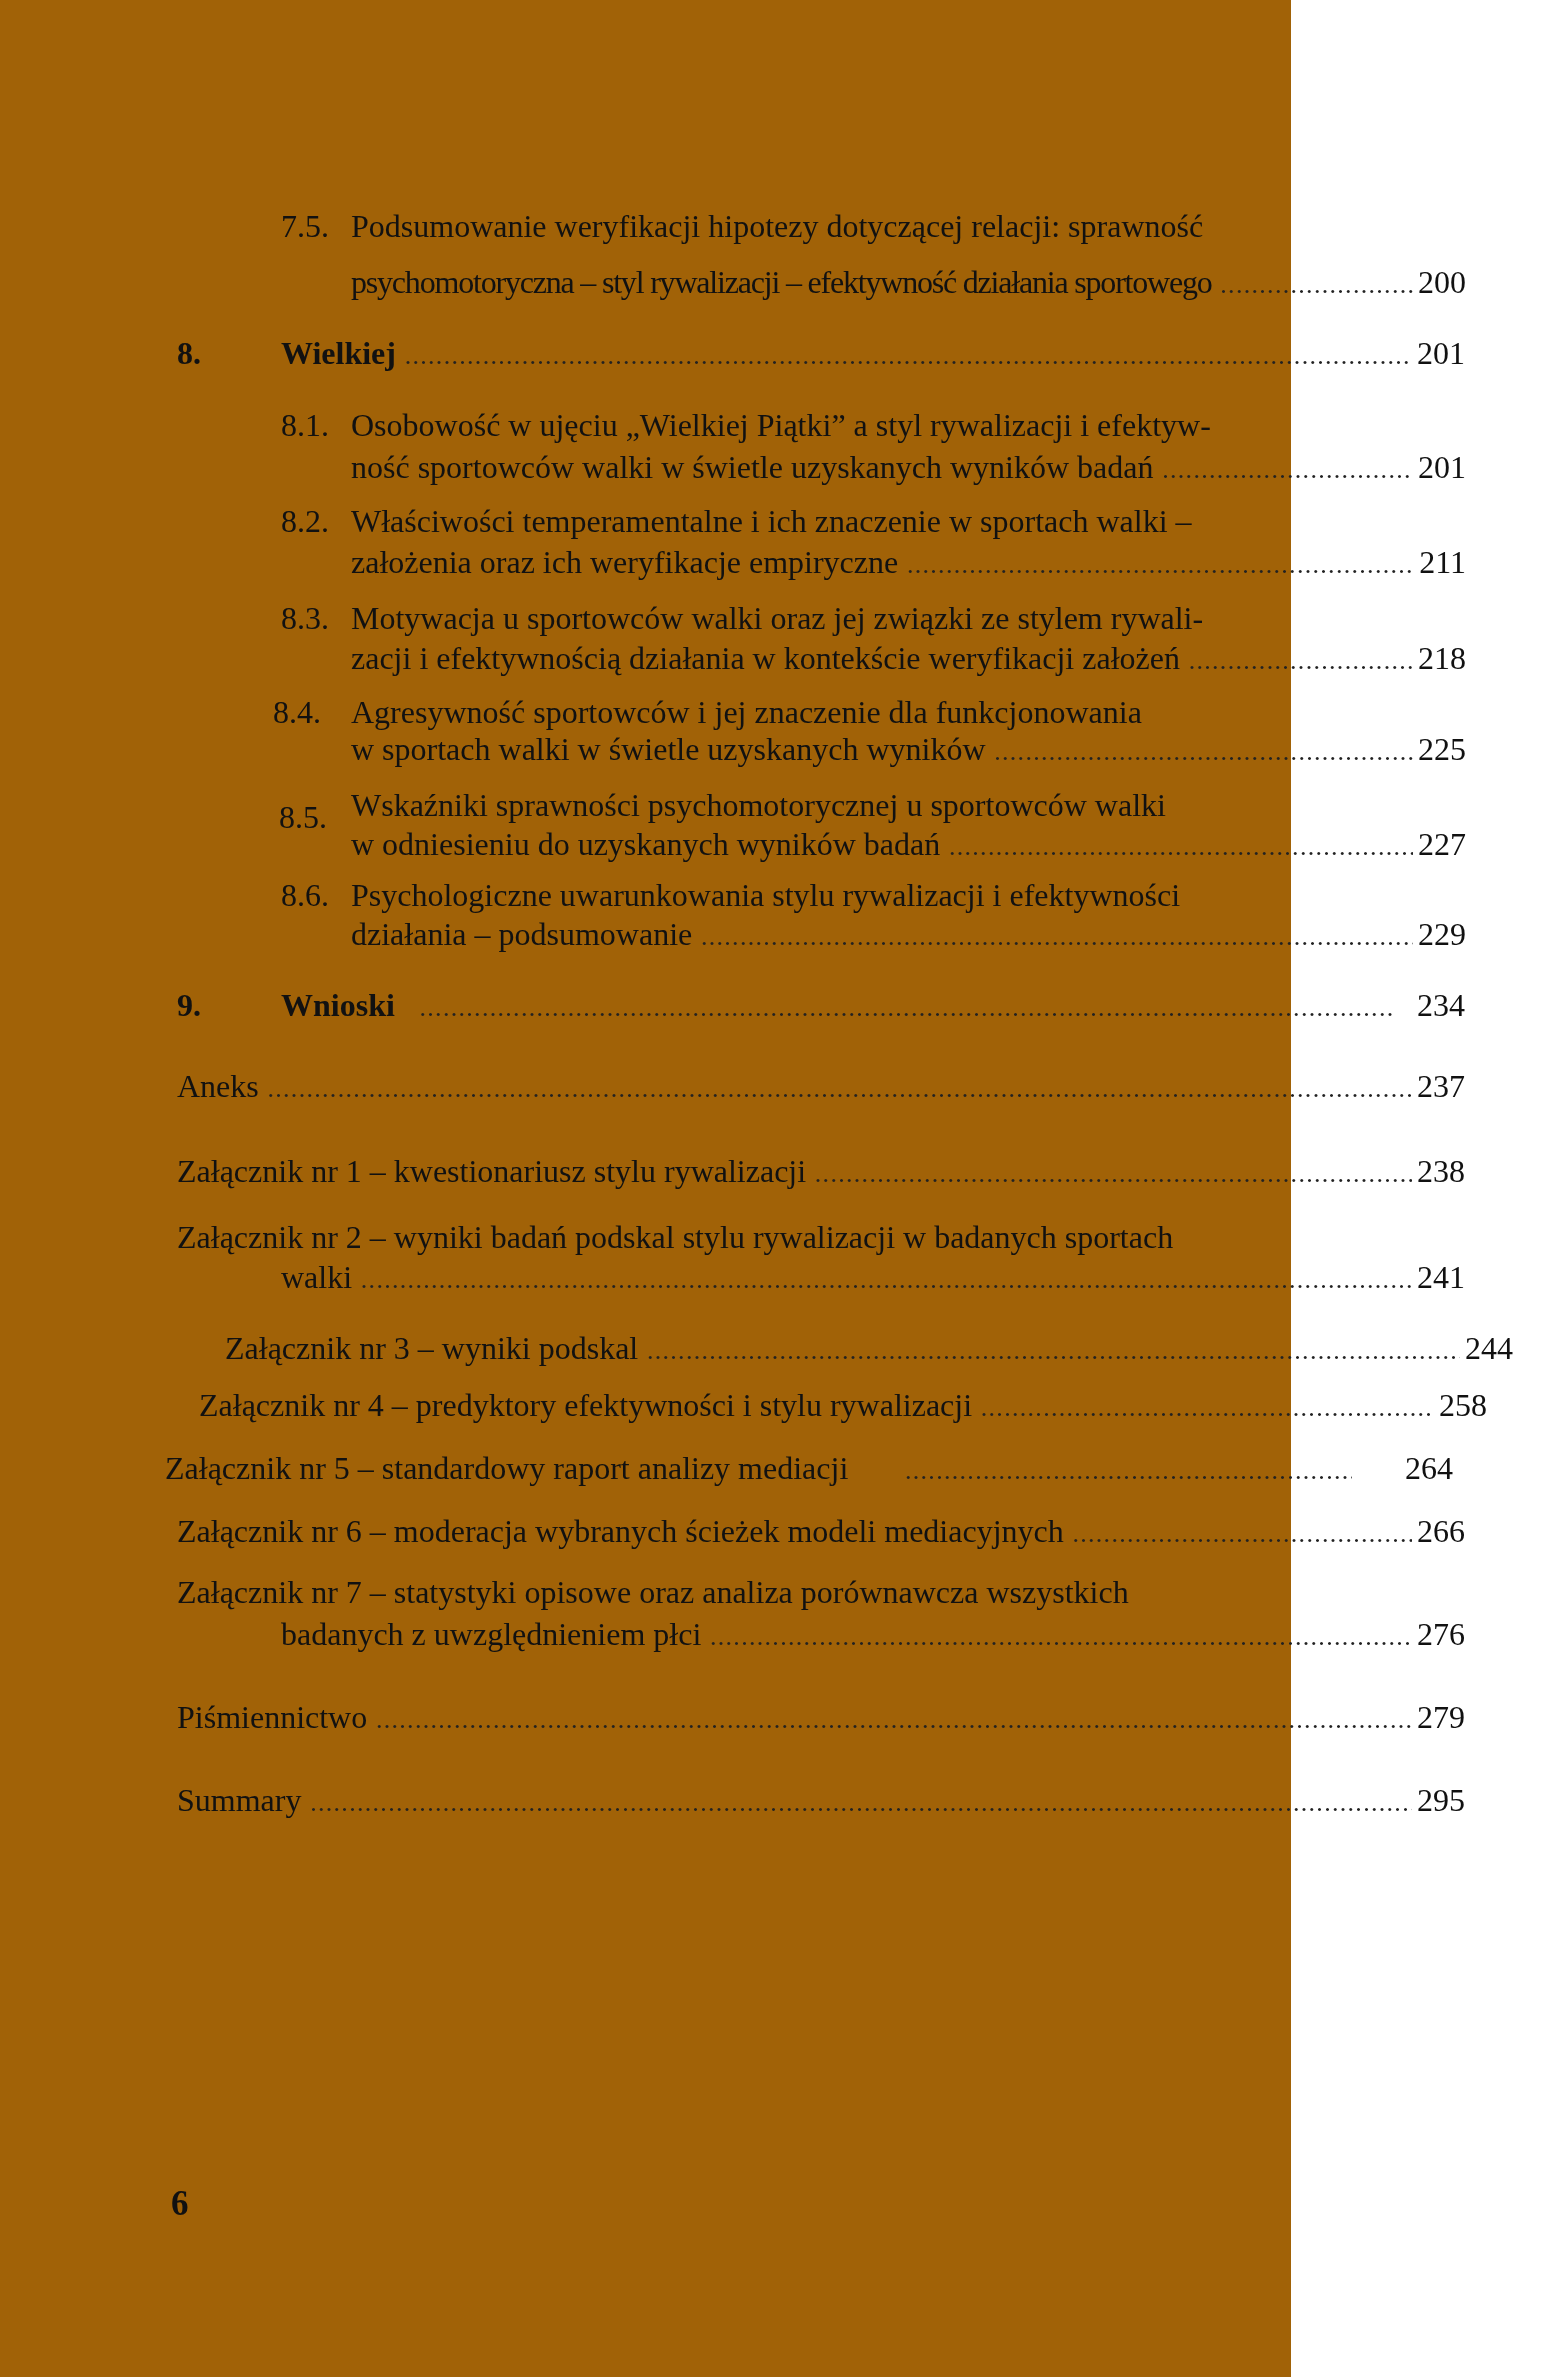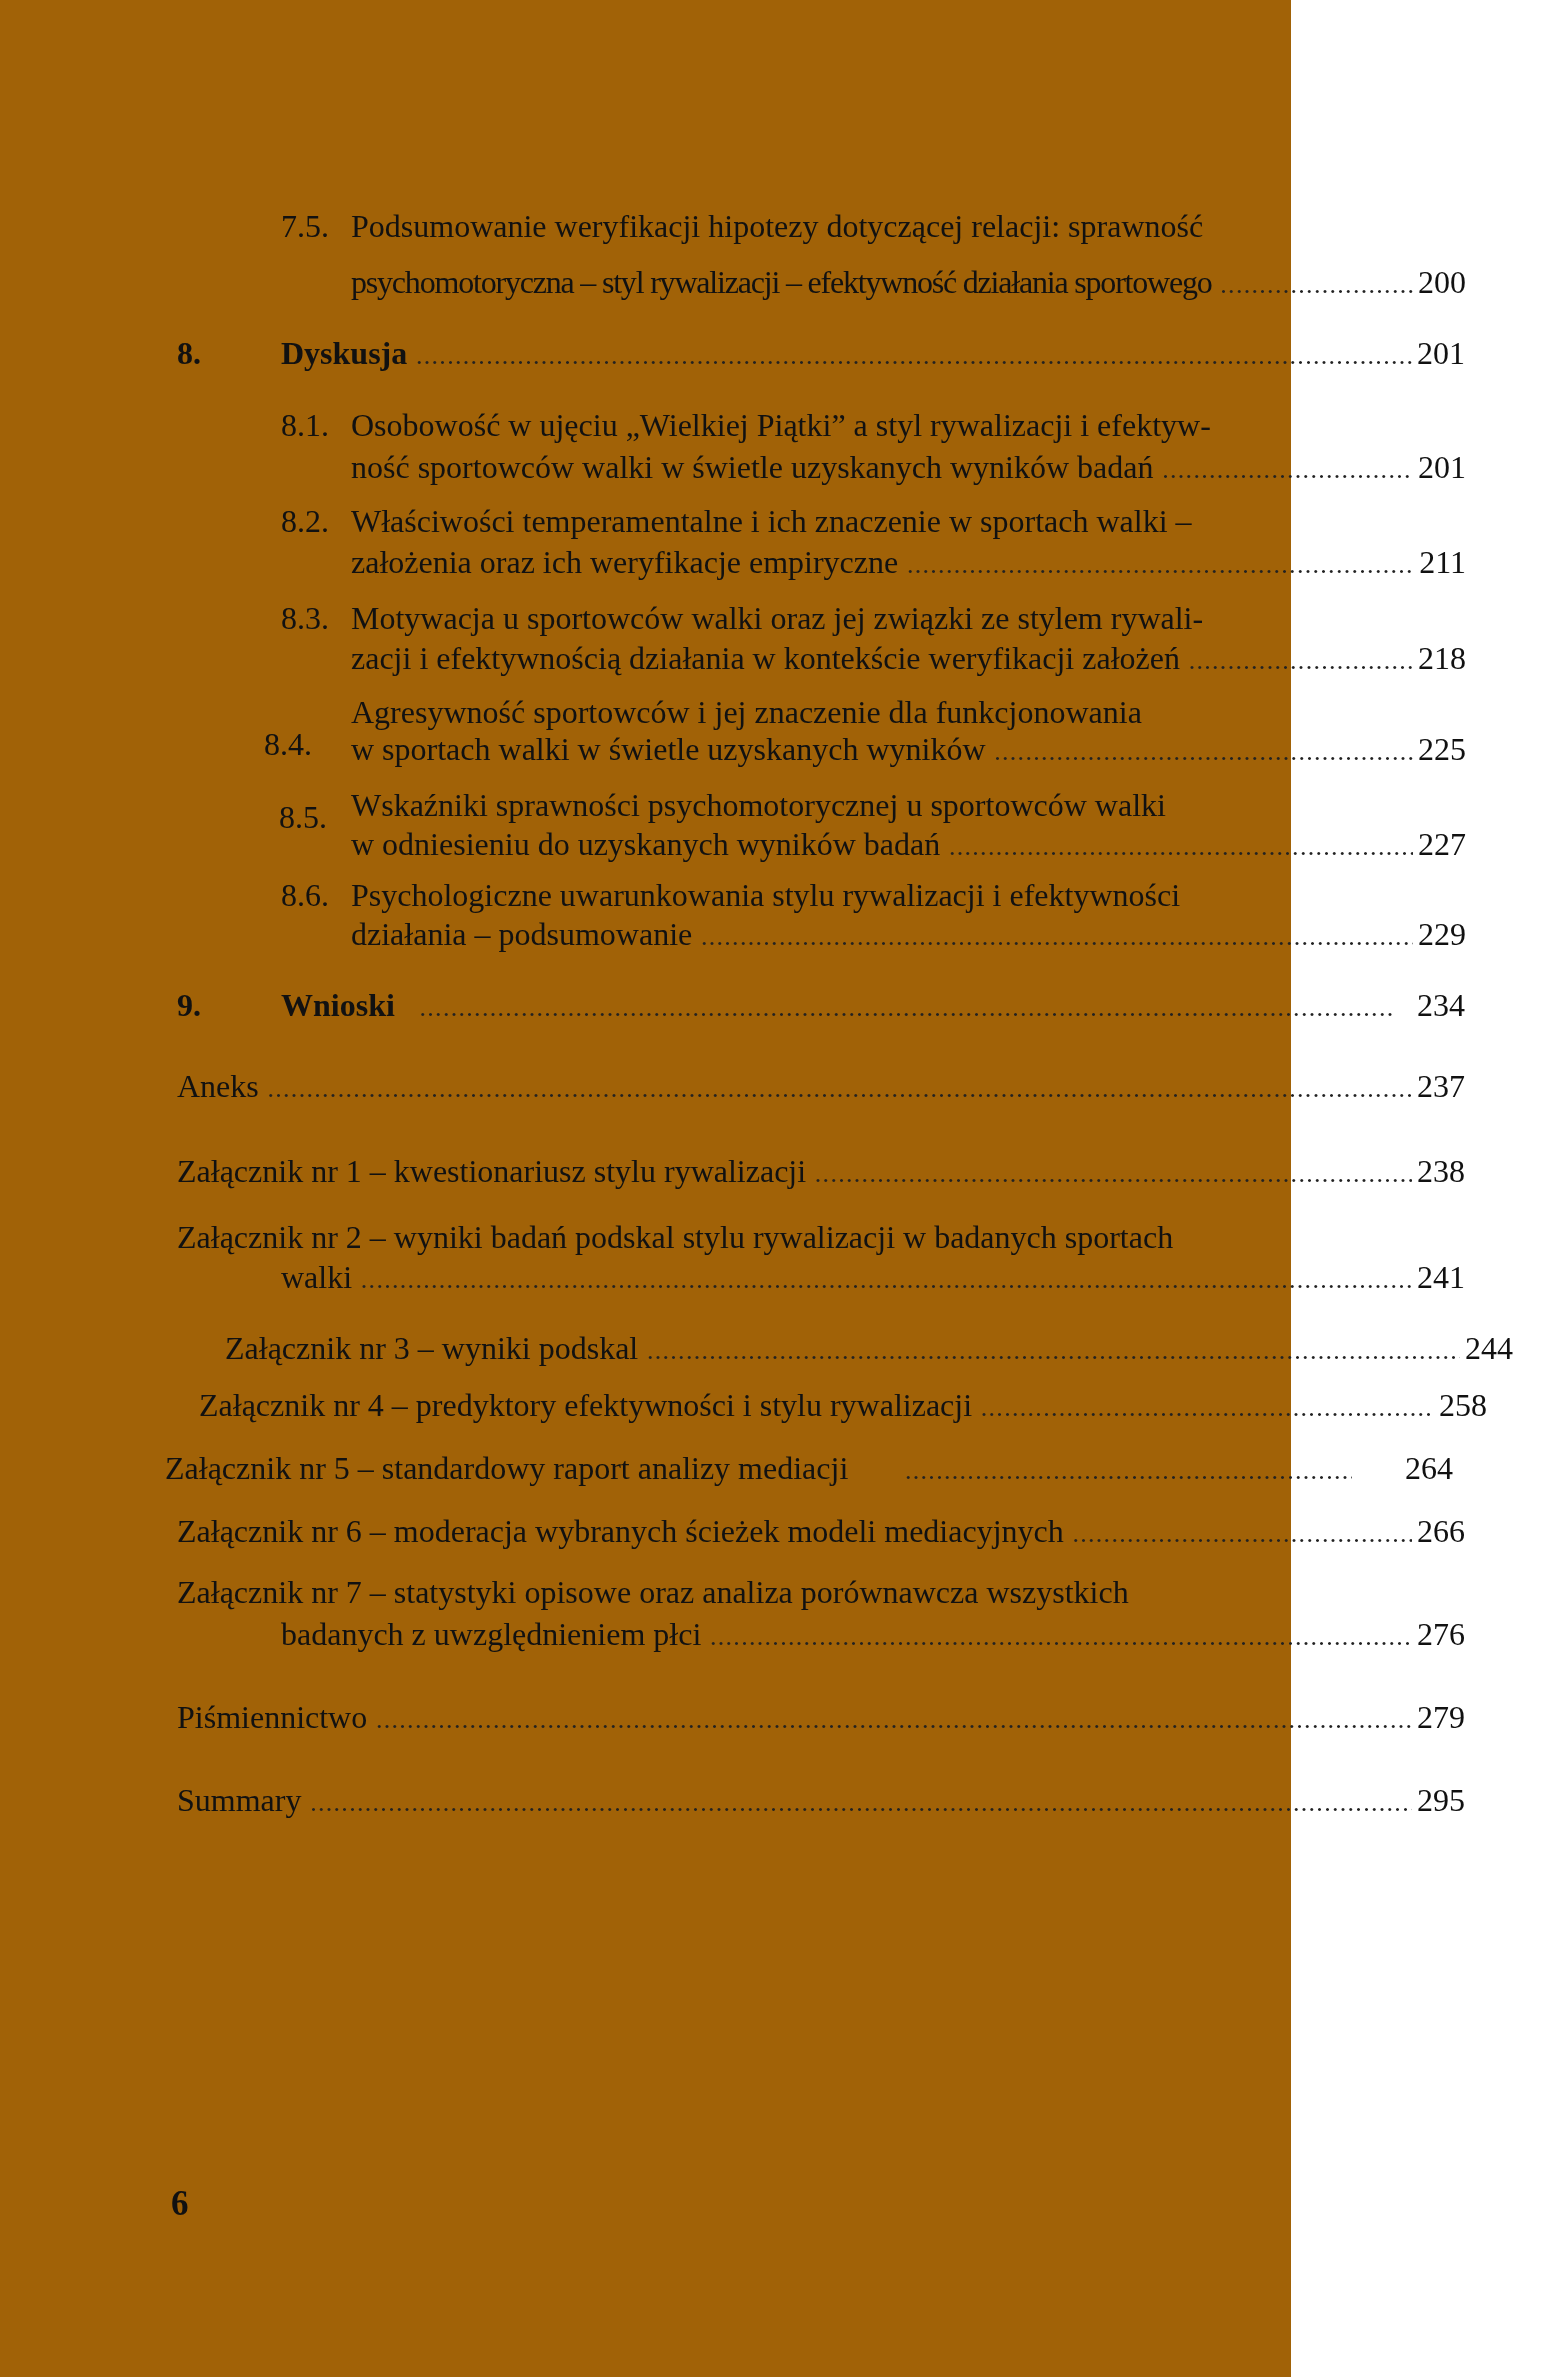--- a/index.html
+++ b/index.html
@@ -32,21 +32,21 @@
     <div class="line" style="left:351px;top:261px;width:1115px;">
       <span class="txt" style="letter-spacing:-1.2px;">psychomotoryczna – styl rywalizacji – efektywność działania sportowego</span>
       <span class="lead"></span>
       <span class="pg">200</span>
     </div>
   </div>
 
   <div class="row">
     <span class="num bold" style="left:177px;top:332px;">8.</span>
     <div class="line" style="left:281px;top:332px;width:1184px;">
-      <span class="txt bold">Dyskusja</span>
+      <span class="txt bold">Wielkiej</span>
       <span class="lead"></span>
       <span class="pg">201</span>
     </div>
   </div>
 
   <div class="row">
     <span class="num" style="left:281px;top:404px;">8.1.</span>
     <div class="line" style="left:351px;top:404px;width:1115px;">
       <span class="txt">Osobowość w ujęciu „Wielkiej Piątki” a styl rywalizacji i efektyw-</span>
     </div>
@@ -75,21 +75,21 @@
       <span class="txt">Motywacja u sportowców walki oraz jej związki ze stylem rywali-</span>
     </div>
     <div class="line" style="left:351px;top:637px;width:1115px;">
       <span class="txt">zacji i efektywnością działania w kontekście weryfikacji założeń</span>
       <span class="lead"></span>
       <span class="pg">218</span>
     </div>
   </div>
 
   <div class="row">
-    <span class="num" style="left:264px;top:691px;margin-top:32px;">8.4.</span>
+    <span class="num" style="left:273px;top:691px;">8.4.</span>
     <div class="line" style="left:351px;top:691px;width:1115px;">
       <span class="txt">Agresywność sportowców i jej znaczenie dla funkcjonowania</span>
     </div>
     <div class="line" style="left:351px;top:728px;width:1115px;">
       <span class="txt">w sportach walki w świetle uzyskanych wyników</span>
       <span class="lead"></span>
       <span class="pg">225</span>
     </div>
   </div>
 

